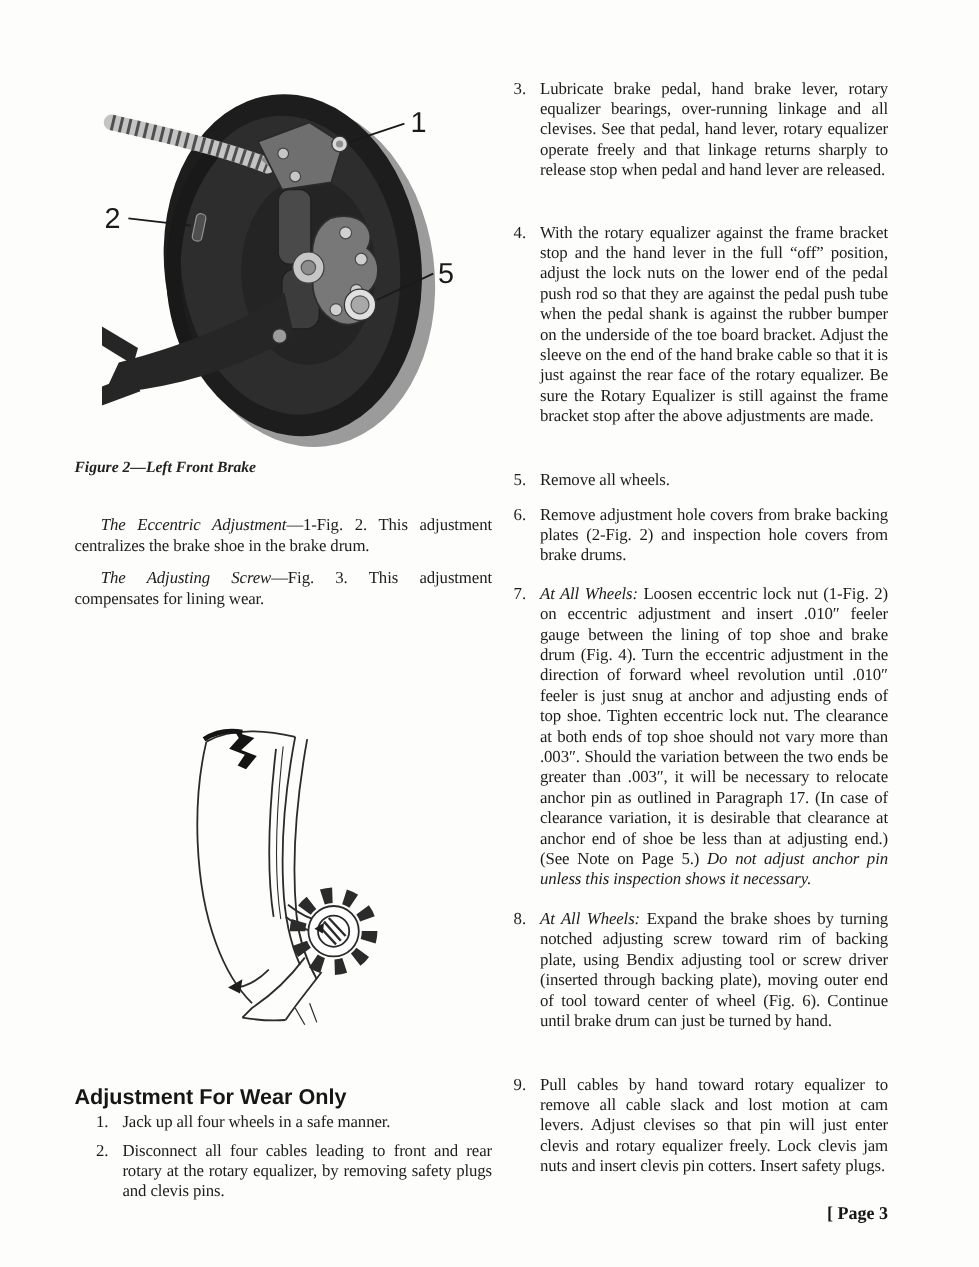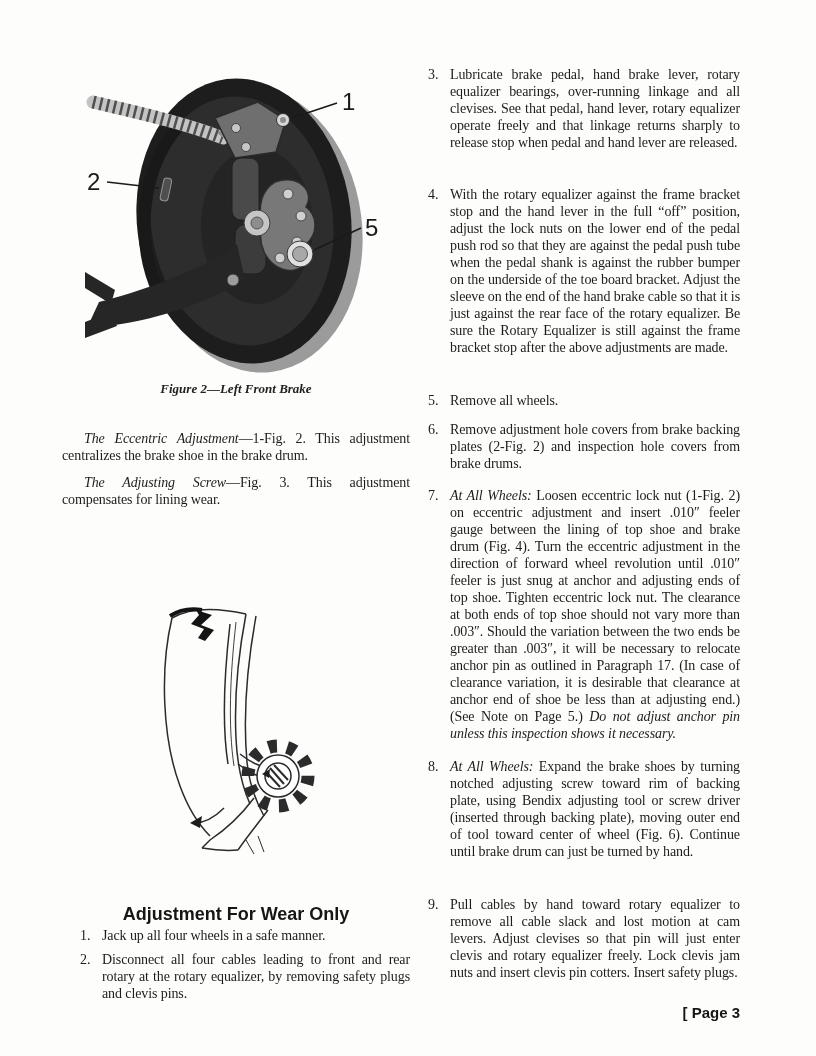--- a/index.html
+++ b/index.html
@@ -2,41 +2,41 @@
 <html><head>
 <meta charset="utf-8">
 <style>
   html,body{margin:0;padding:0;background:#ffffff;}
   .page{
     position:relative;width:816px;height:1056px;background:#fdfdfb;
     font-family:"Liberation Serif", serif;color:#1c1c1c;overflow:hidden;
   }
   .fig{position:absolute;}
   .caption{
-    position:absolute;left:62px;width:348px;text-align:center;
+    position:absolute;left:62px;width:348px;text-align:left;
     font-style:italic;font-weight:bold;font-size:13px;color:#222;
   }
   .para{
     position:absolute;left:62px;width:348px;font-size:14px;line-height:17px;
     text-align:justify;text-indent:22px;letter-spacing:-0.1px;
   }
   .para .lead{font-style:italic;}
   .heading{
-    position:absolute;left:62px;width:348px;text-align:center;
+    position:absolute;left:62px;width:348px;text-align:left;
     font-family:"Liberation Sans", sans-serif;font-weight:bold;font-size:18px;color:#161616;
   }
   .step{position:absolute;display:flex;font-size:14px;line-height:17px;letter-spacing:-0.1px;}
   .step .num{flex:none;width:22px;}
   .step .body{flex:1;text-align:justify;}
   .step .body i:empty{display:none;}
   .left-step{left:80px;width:330px;}
   .right-step{left:428px;width:312px;}
   .footer{
     position:absolute;left:428px;top:1004px;width:312px;text-align:right;
-    font-family:Liberation Sans, sans-serif;font-weight:bold;font-size:15px;color:#161616;
+    font-family:Liberation Serif, serif;font-weight:bold;font-size:15px;color:#161616;
   }
   .callout-num{
     font-family:"Liberation Sans", sans-serif;font-size:24px;fill:#1a1a1a;
   }
   svg{display:block;}
 </style>
 </head>
 <body>
 
 <div class="page">

